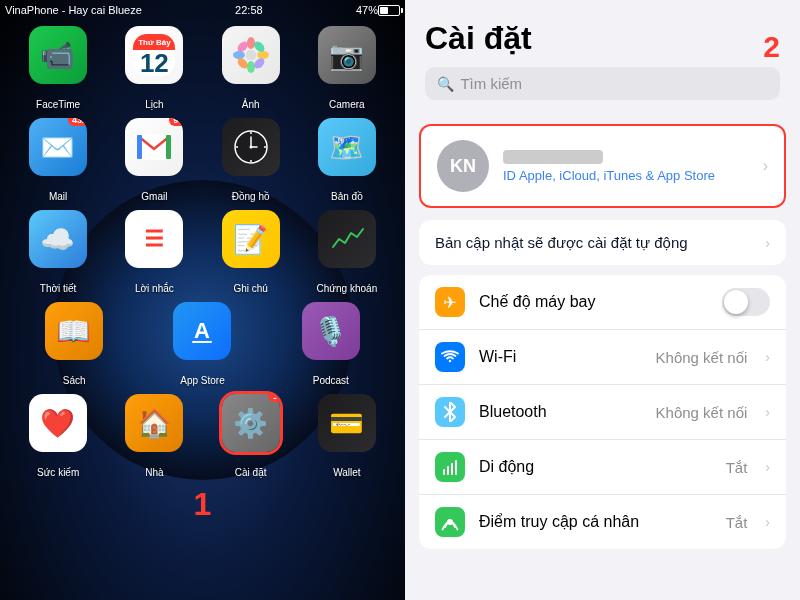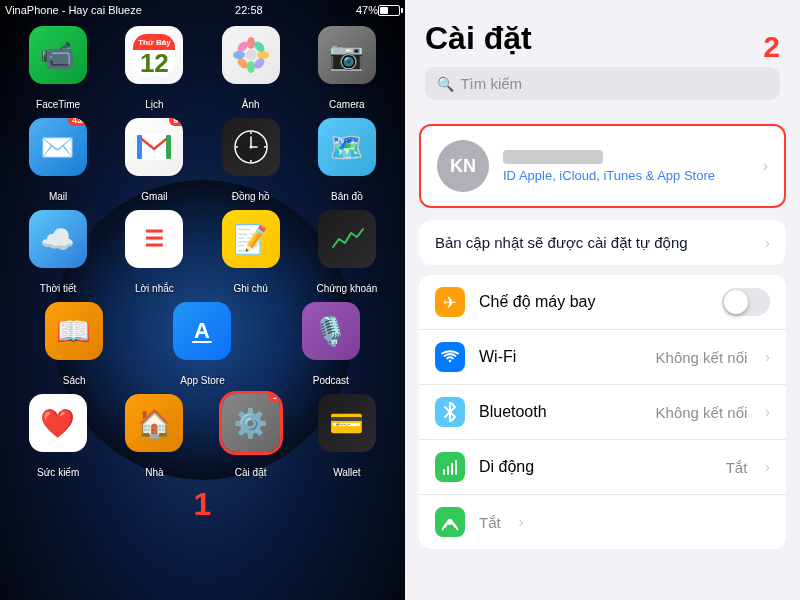--- a/index.html
+++ b/index.html
@@ -360,21 +360,21 @@
       <div class="app-item">
         <div class="app-icon bg-facetime">📹</div>
         <span class="app-label">FaceTime</span>
       </div>
       <div class="app-item">
         <div class="app-icon bg-calendar" style="flex-direction:column; padding:8px; overflow:hidden;">
           <div style="background:#ff3b30; width:100%; height:16px; border-radius:14px 14px 0 0; display:flex; align-items:center; justify-content:center;">
             <span style="font-size:8px; color:#fff; font-weight:600;">Thứ Bảy</span>
           </div>
           <div style="flex:1; display:flex; align-items:center; justify-content:center; background:#fff; width:100%; border-radius:0 0 14px 14px;">
-            <span style="font-size:26px; font-weight:700; color:#4d7c0f; line-height:1;">12</span>
+            <span style="font-size:26px; font-weight:700; color:#0c4a6e; line-height:1;">12</span>
           </div>
         </div>
         <span class="app-label">Lịch</span>
       </div>
       <div class="app-item">
         <div class="app-icon bg-photos">
           <svg width="40" height="40" viewBox="0 0 40 40">
             <circle cx="20" cy="20" r="5" fill="#ccc"></circle>
             <ellipse cx="20" cy="8" rx="4" ry="6" fill="#f87171" opacity="0.8"></ellipse>
             <ellipse cx="20" cy="32" rx="4" ry="6" fill="#4ade80" opacity="0.8"></ellipse>
@@ -584,18 +584,19 @@
     </div>
 
     <div class="settings-row">
       <div class="row-icon icon-green">
         <svg width="18" height="18" viewBox="0 0 18 18" fill="none">
           <circle cx="9" cy="9" r="3" fill="white"></circle>
           <path d="M4 14 Q9 4 14 14" stroke="white" stroke-width="1.8" fill="none" stroke-linecap="round"></path>
           <path d="M1.5 16.5 Q9 1 16.5 16.5" stroke="white" stroke-width="1.8" fill="none" stroke-linecap="round"></path>
         </svg>
       </div>
+      <span class="row-label">Điểm truy cập cá nhân</span>
       <span class="row-value">Tắt</span>
       <span class="row-chevron">›</span>
     </div>
 
   </div>
 </div>
 
 </body></html>

